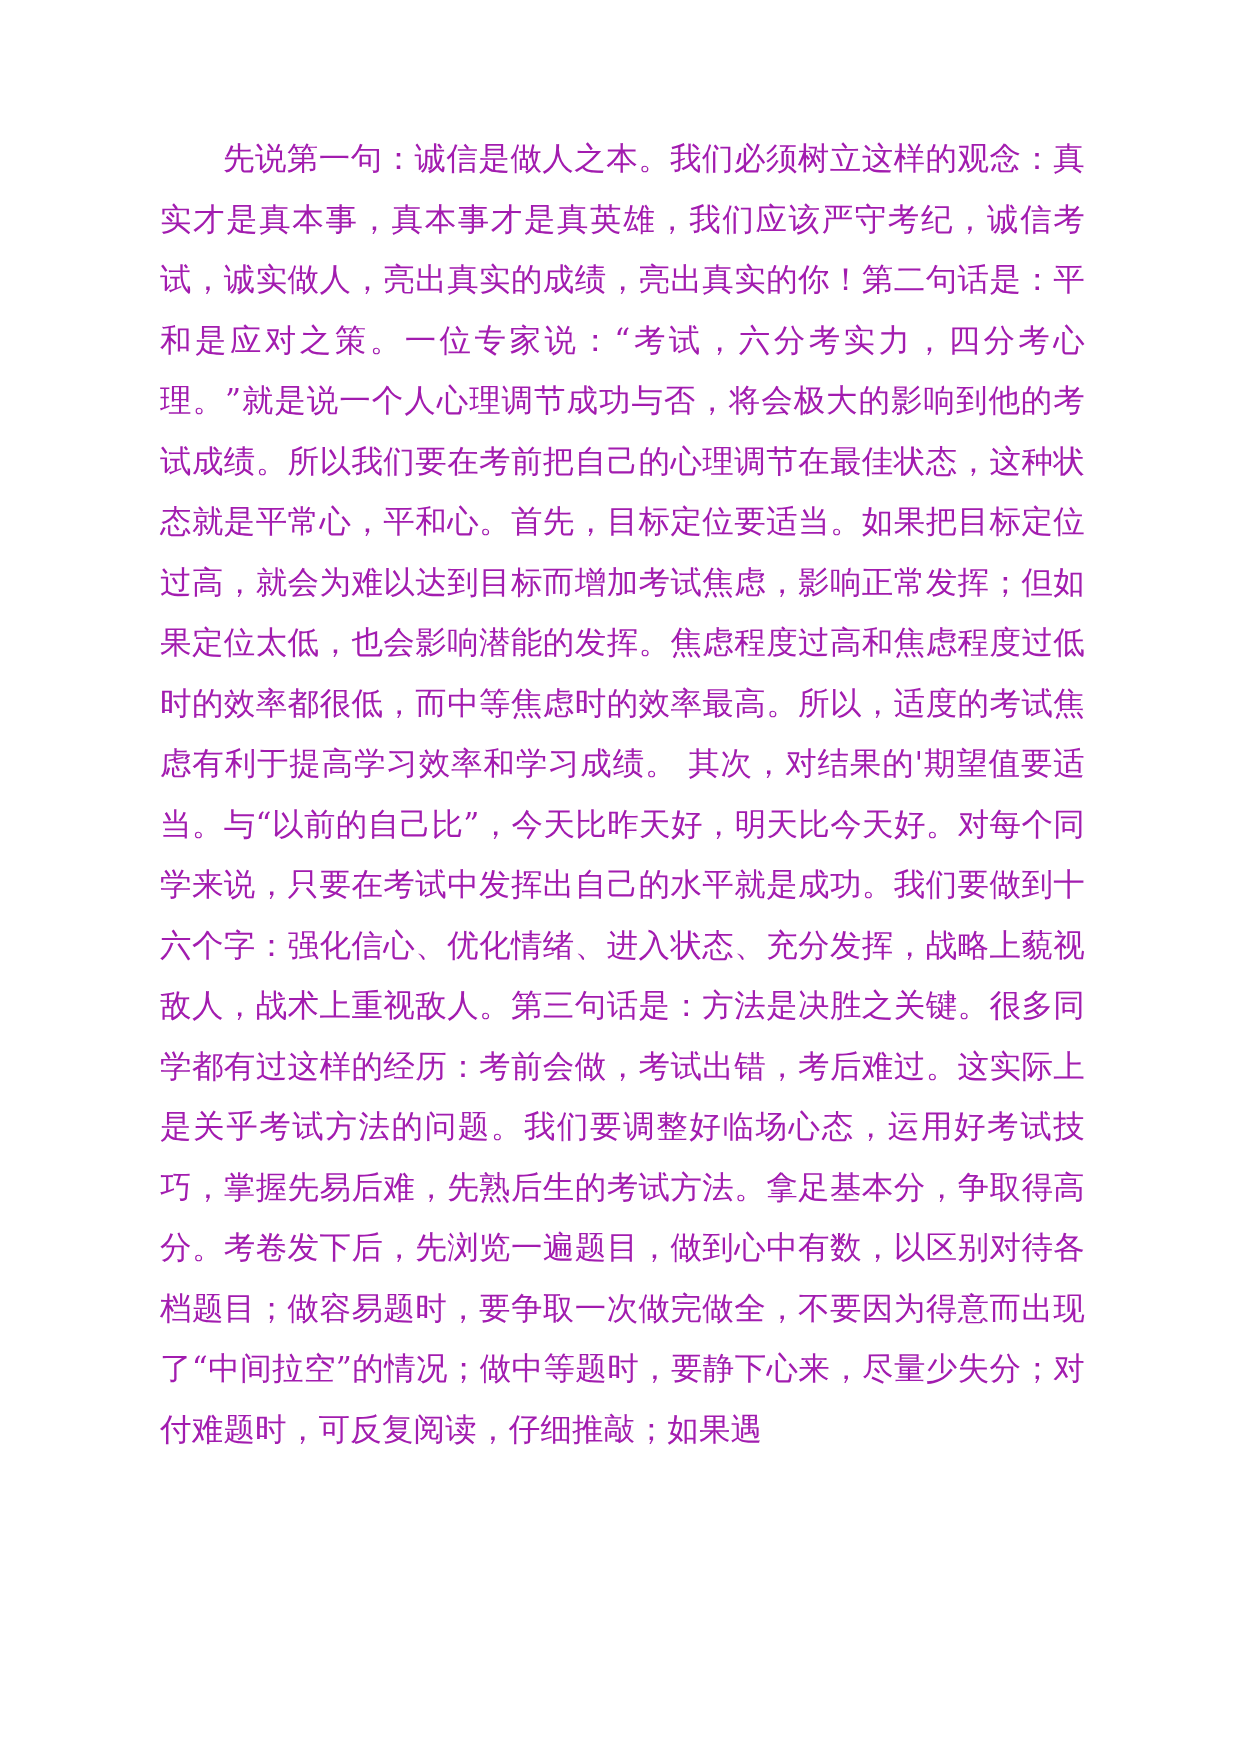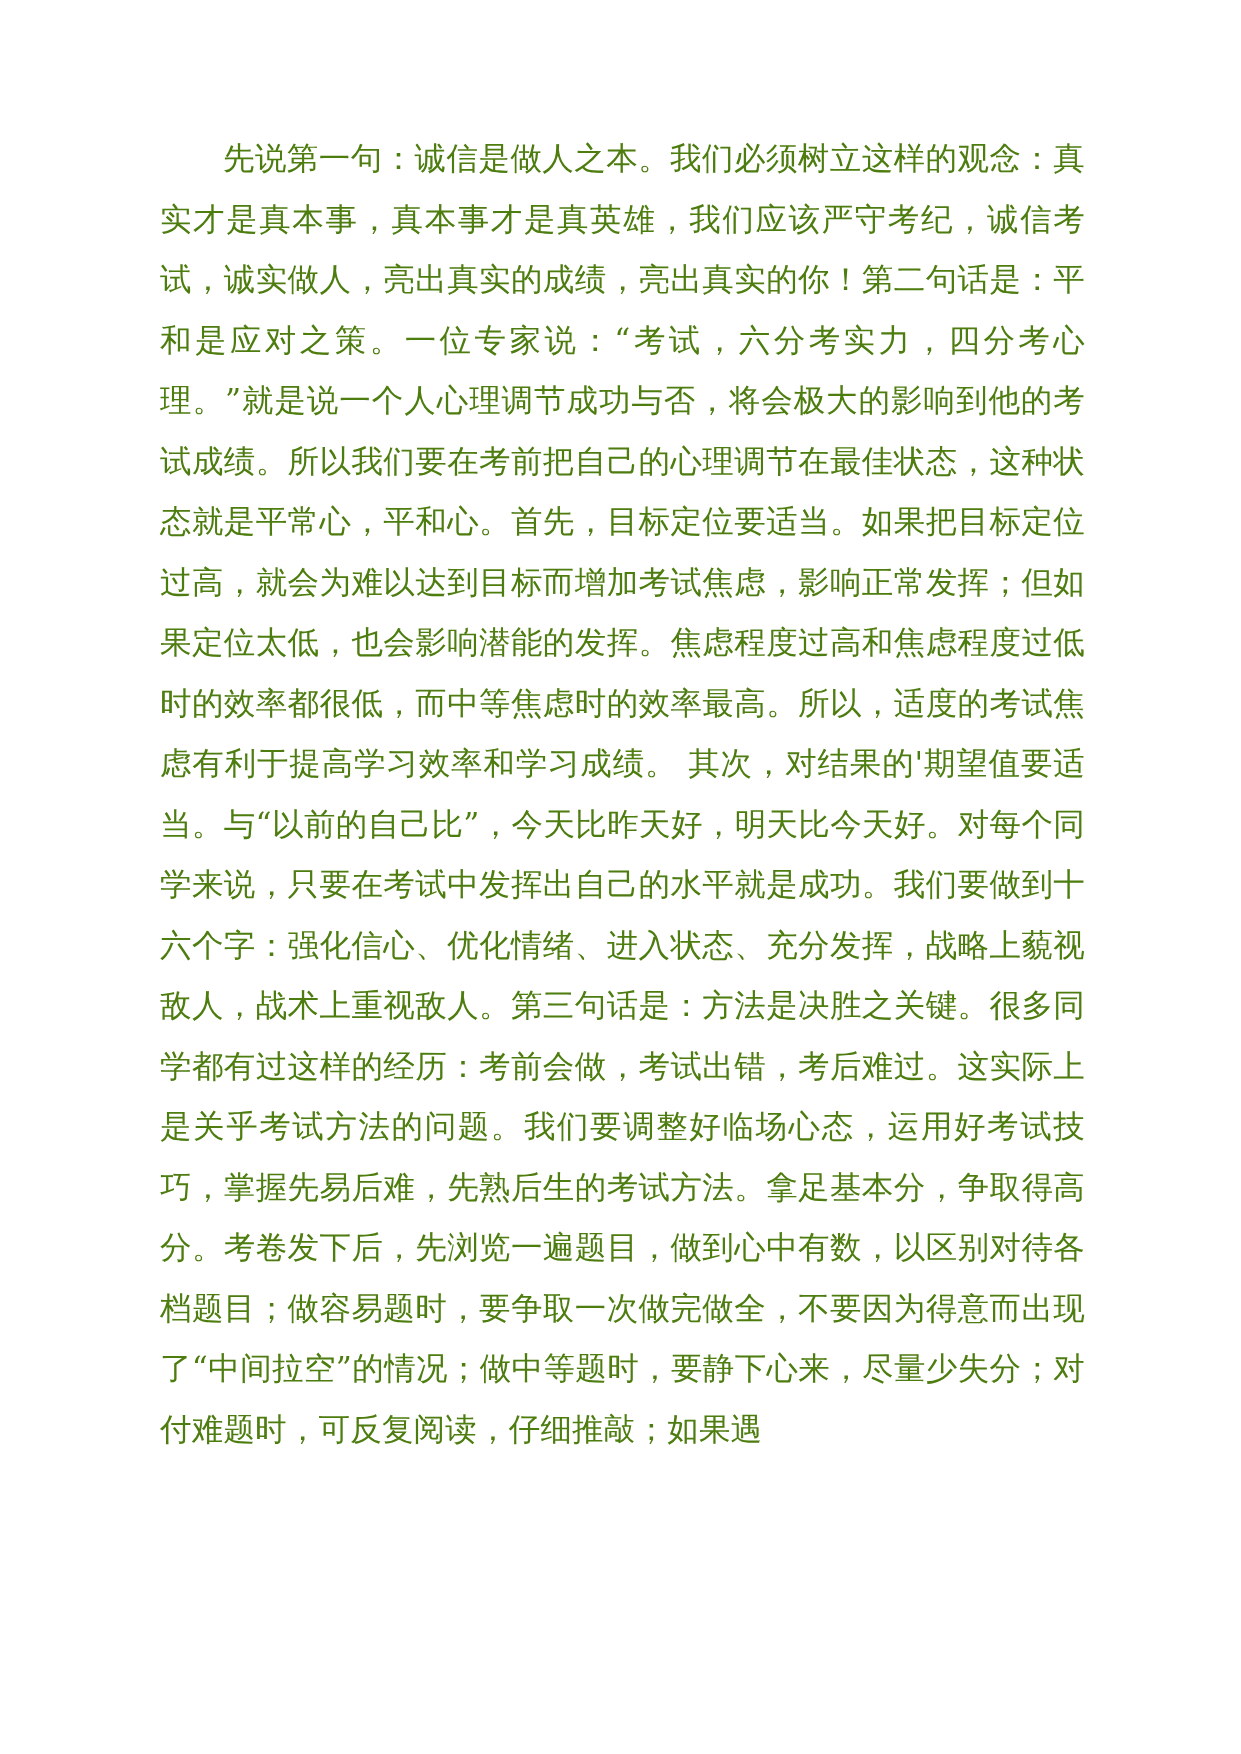--- a/index.html
+++ b/index.html
@@ -21,21 +21,21 @@
   .doc-body {
     position: absolute;
     left: 160px;
     top: 128px;
     width: 925px;
   }
   .doc-paragraph {
     font-family: "DejaVu Serif", serif;
     font-size: 31.5px;
     line-height: 60.5px;
-    color: #4d7c0f;
+    color: #a21caf;
     text-align: justify;
     text-justify: inter-character;
     text-indent: 63px;
     margin: 0;
     letter-spacing: 0.2px;
     word-break: break-all;
   }
 </style>
 </head>
 <body>

